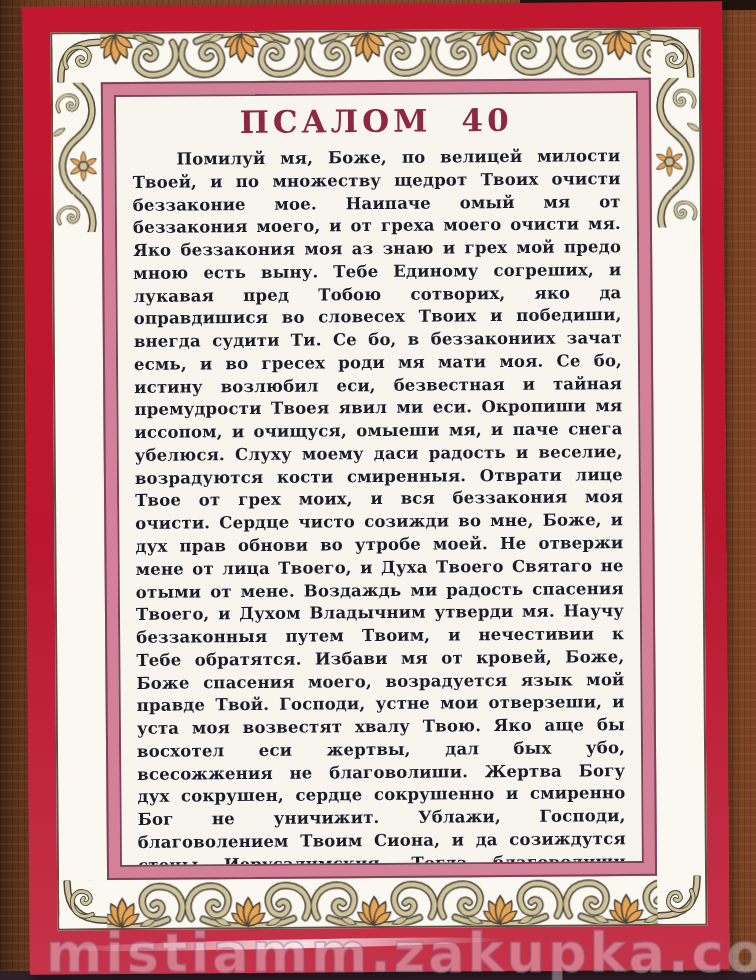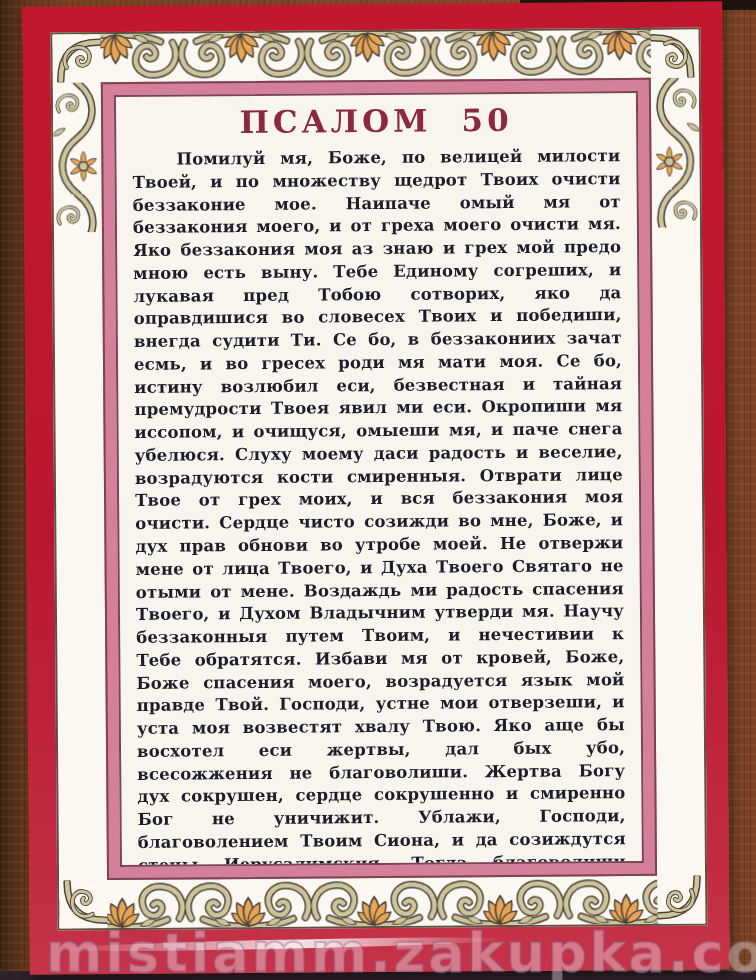--- a/index.html
+++ b/index.html
@@ -170,21 +170,21 @@
           </svg>
         <svg class="corner c-bl" viewBox="0 0 48 48">
             <rect width="48" height="48" fill="var(--orn-bg,#fbf8f2)"></rect>
             <use href="#corner-unit" transform="rotate(270 24 24)"></use>
           </svg>
 
         <div class="pink">
           <div class="content">
             <h1 class="title">
               <span>ПСАЛОМ</span>
-              <span>50</span>
+              <span>40</span>
             </h1>
             <p class="body-text">Помилуй мя, Боже, по велицей милости Твоей, и по множеству щедрот Твоих очисти беззаконие мое. Наипаче омый мя от беззакония моего, и от греха моего очисти мя. Яко беззакония моя аз знаю и грех мой предо мною есть выну. Тебе Единому согреших, и лукавая пред Тобою сотворих, яко да оправдишися во словесех Твоих и победиши, внегда судити Ти. Се бо, в беззакониих зачат есмь, и во гресех роди мя мати моя. Се бо, истину возлюбил еси, безвестная и тайная премудрости Твоея явил ми еси. Окропиши мя иссопом, и очищуся, омыеши мя, и паче снега убелюся. Слуху моему даси радость и веселие, возрадуются кости смиренныя. Отврати лице Твое от грех моих, и вся беззакония моя очисти. Сердце чисто созижди во мне, Боже, и дух прав обнови во утробе моей. Не отвержи мене от лица Твоего, и Духа Твоего Святаго не отыми от мене. Воздаждь ми радость спасения Твоего, и Духом Владычним утверди мя. Научу беззаконныя путем Твоим, и нечестивии к Тебе обратятся. Избави мя от кровей, Боже, Боже спасения моего, возрадуется язык мой правде Твой. Господи, устне мои отверзеши, и уста моя возвестят хвалу Твою. Яко аще бы восхотел еси жертвы, дал бых убо, всесожжения не благоволиши. Жертва Богу дух сокрушен, сердце сокрушенно и смиренно Бог не уничижит. Ублажи, Господи, благоволением Твоим Сиона, и да созиждутся стены Иерусалимския. Тогда благоволиши жертву правды, возношение и всесожегаемая, тогда возложат на олтарь Твой тельцы.</p>
           </div>
         </div>
 
       </div>
       <div class="glare"></div>
     </div>
   </div>
 

